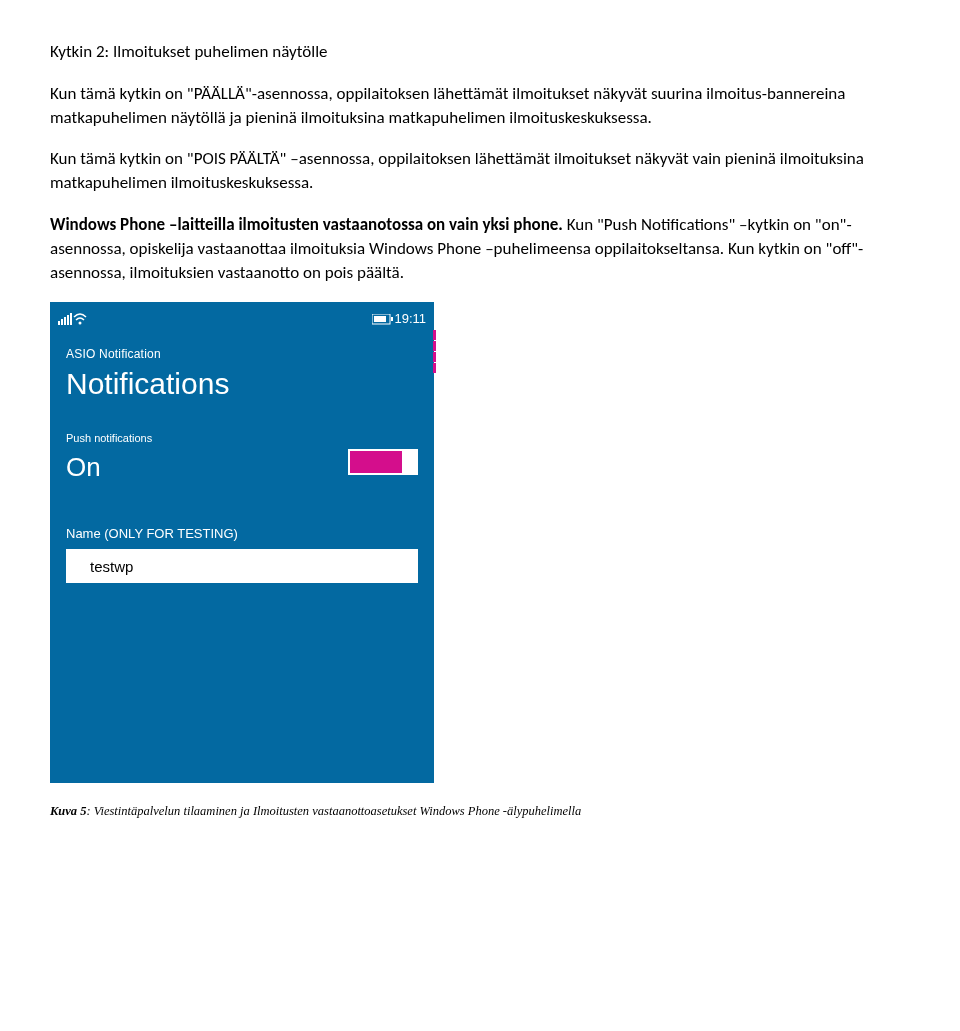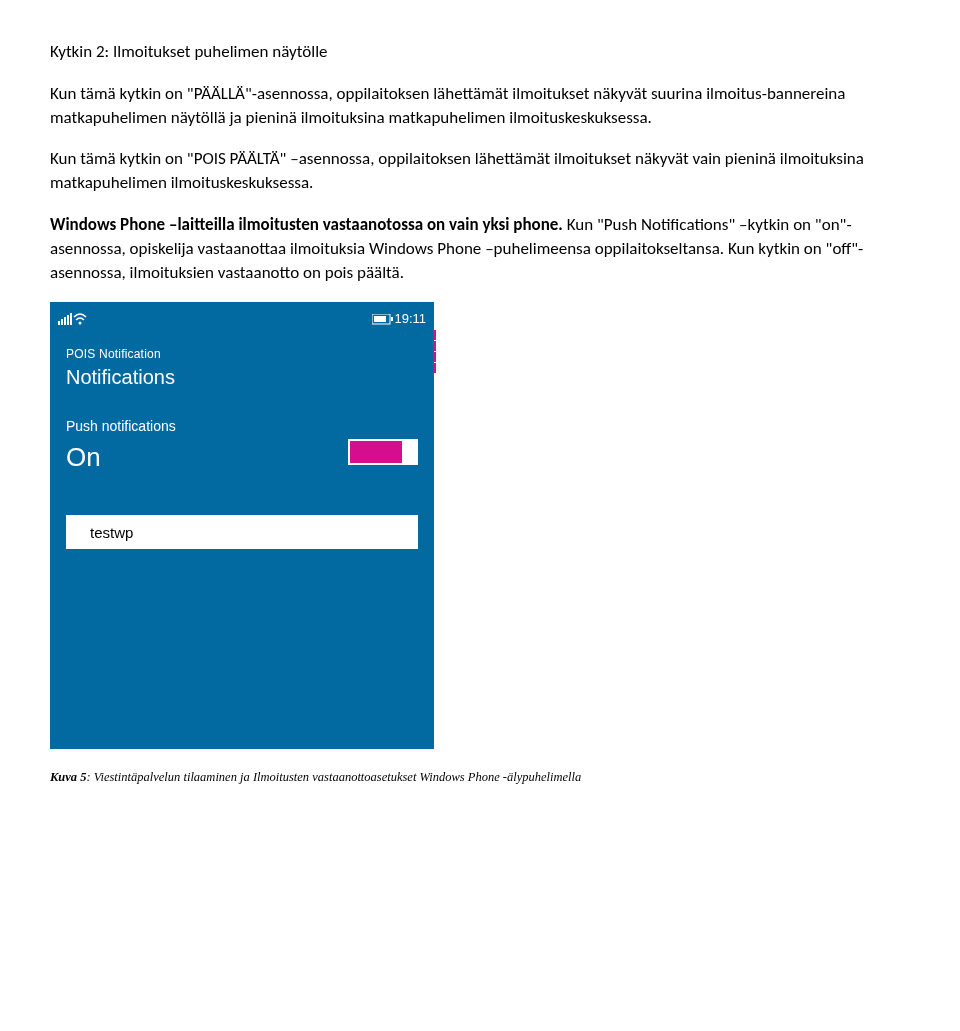--- a/index.html
+++ b/index.html
@@ -48,27 +48,27 @@
   .spacer { flex:1;}
   .sig-icon, .wifi-icon, .batt-icon { display:inline-block; }
   .sig-icon svg, .wifi-icon svg, .batt-icon svg { display:block;}
   .app-name {
     font-size: 12px;
     padding: 14px 16px 0 16px;
     color: #fff;
     letter-spacing: 0.2px;
   }
   .page-title {
-    font-size: 20px;
+    font-size: 30px;
     font-weight: 300;
     padding: 0 16px 8px 16px;
     color:#fff;
   }
   .section-label {
-    font-size: 14px;
+    font-size: 11px;
     padding: 18px 27px 2px 16px;
     color:#fff;
   }
   .toggle-row {
     display:flex;
     align-items:flex-start;
     padding: 0 16px;
     gap: 16px;
   }
   .toggle-text {
@@ -184,33 +184,34 @@
     <span class="batt-icon">
       <svg width="22" height="11">
           <rect x="0" y="0" width="18" height="10" fill="none" stroke="#fff" stroke-width="1"></rect>
           <rect x="2" y="2" width="12" height="6" fill="#fff"></rect>
           <rect x="19" y="3" width="2" height="4" fill="#fff"></rect>
         </svg>
     </span>
     <span>19:11</span>
   </div>
 
-  <div class="app-name">POIS Notification</div>
+  <div class="app-name">ASIO Notification</div>
   <div class="page-title">Notifications</div>
 
   <div class="section-label">Push notifications</div>
   <div class="toggle-row">
     <div class="toggle-text">On</div>
     <div class="toggle">
       <div class="toggle-knob"></div>
     </div>
   </div>
 
 
   <div class="input-block">
+    <div class="input-label">Name (ONLY FOR TESTING)</div>
     <input class="text-input" type="text" value="testwp" style="">
   </div>
 
   <div class="phone-gap"></div>
 
 </div>
 
 <div class="caption">
   <span class="bold">Kuva 5</span><span>: Viestintäpalvelun tilaaminen ja Ilmoitusten vastaanottoasetukset Windows Phone -älypuhelimella</span>
 </div>

